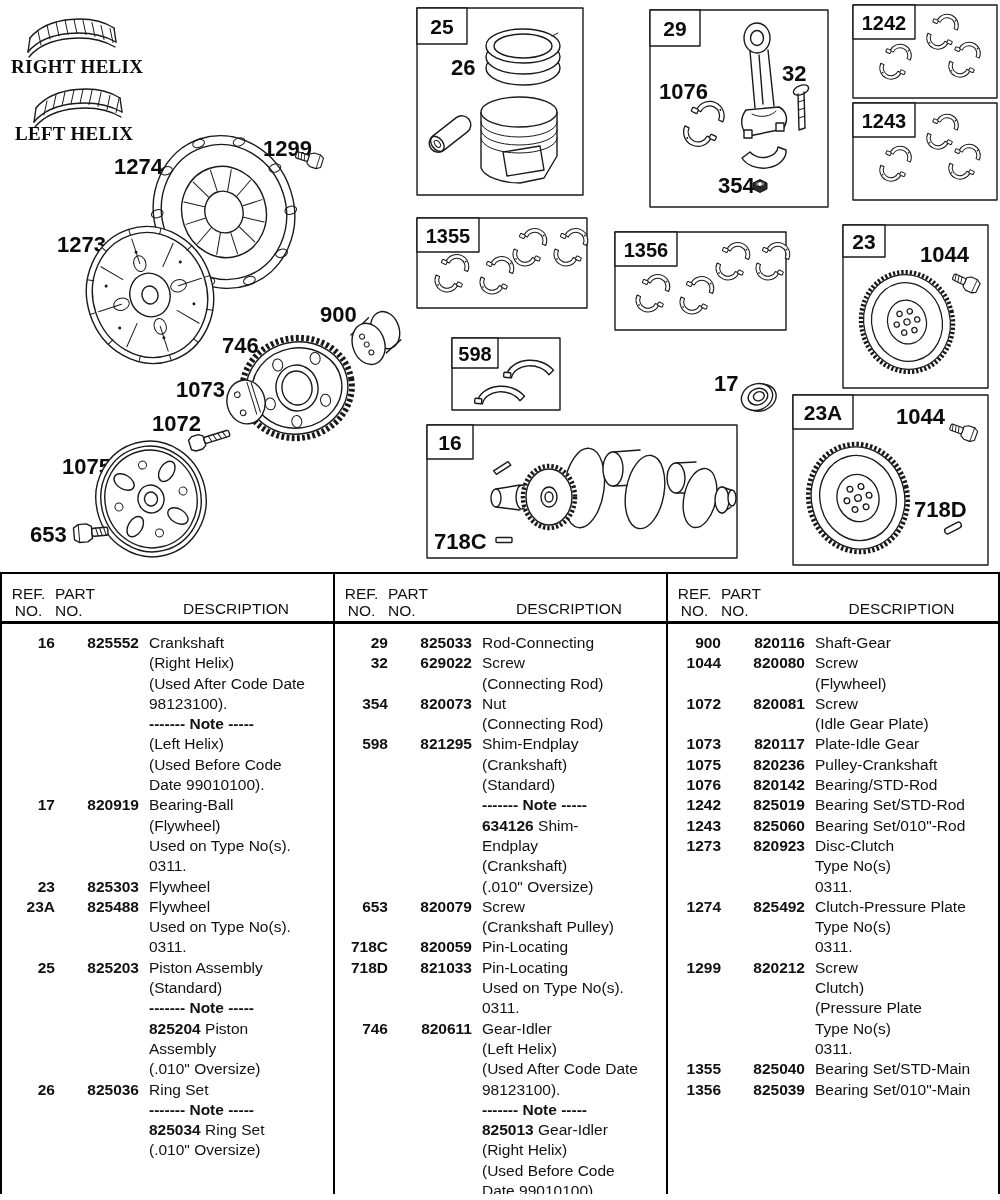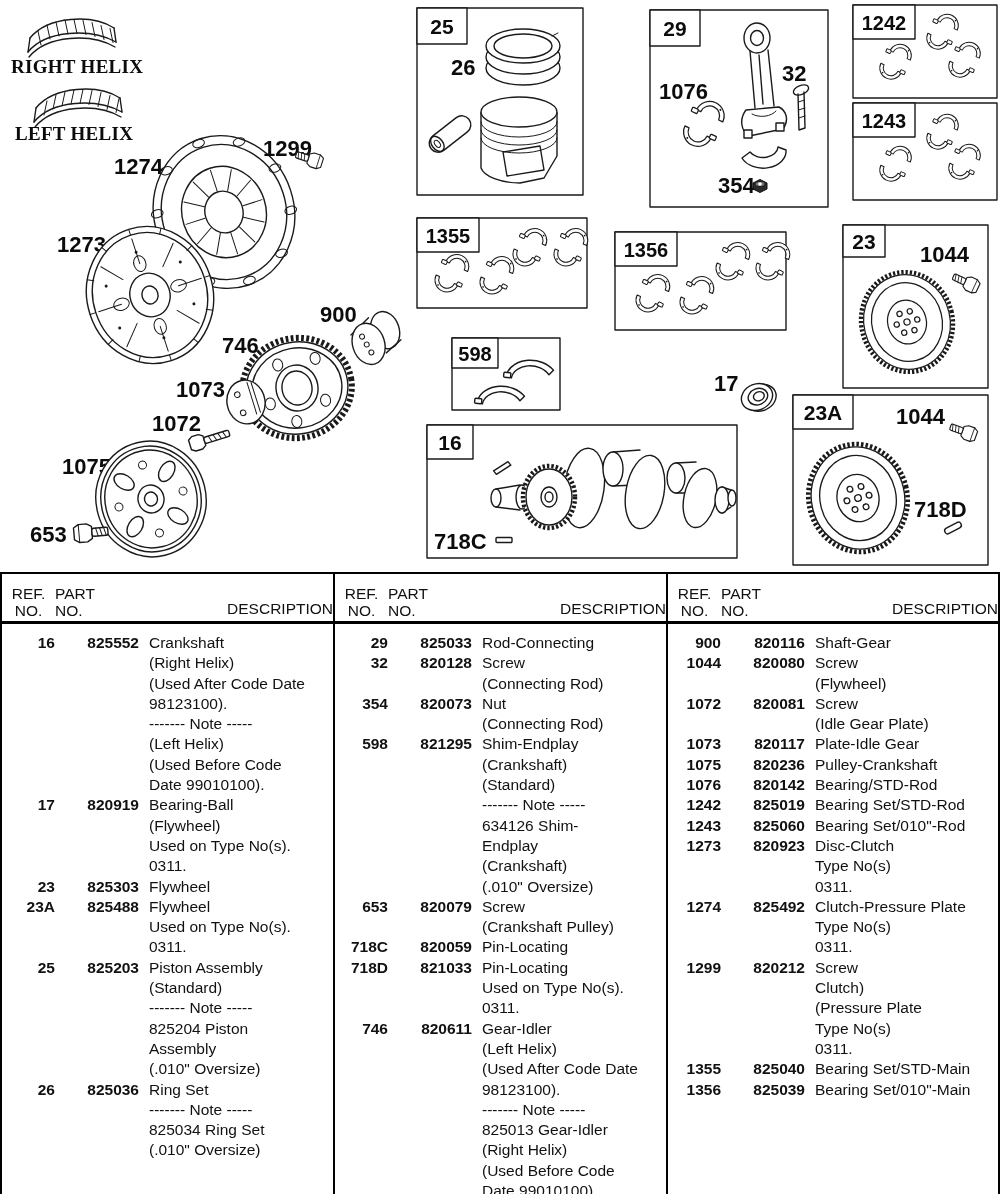--- a/index.html
+++ b/index.html
@@ -17,27 +17,27 @@
 
   .ptable{position:absolute;left:0;top:572px;width:1000px;height:622px;box-sizing:border-box;
           border-top:2px solid #000;border-left:2px solid #000;border-right:2px solid #000;
           display:flex}
   .col{width:333px;box-sizing:border-box;border-right:2px solid #000;overflow:hidden}
   .col:last-child{border-right:none;flex:1}
   .thead{display:flex;align-items:flex-end;height:45px;box-sizing:content-box;
          border-bottom:3px solid #000;padding-bottom:2px;font-size:15.5px}
   .th-ref{width:53px;text-align:center;line-height:17px}
   .th-part{width:84px;text-align:left;line-height:17px}
-  .th-desc{flex:1;text-align:right;padding-bottom:1px}
+  .th-desc{flex:1;text-align:center;padding-bottom:1px}
   .tbody{padding-top:9px}
   .trow{display:flex;line-height:20.3px;font-size:15.5px;white-space:nowrap}
   .tref{width:53px;text-align:right;font-weight:bold;flex:none}
   .tpart{width:84px;text-align:right;font-weight:bold;flex:none}
   .tdesc{flex:1;margin-left:10px;text-align:left}
-  .tdesc b{font-weight:normal}
+  .tdesc b{font-weight:bold}
 </style>
 </head>
 <body>
 
 <div class="page">
 
 <svg id="diagram" width="1000" height="578" viewBox="0 0 1000 578">
   <defs>
     <g id="shell">
       <path class="lnf" d="M-16,0 A16,16 0 0 1 16,0 L11,0 A11,11 0 0 0 -11,0 Z"></path>
@@ -597,21 +597,21 @@
       <div class="th-desc">DESCRIPTION</div>
     </div>
     <div class="tbody">
           <div class="trow">
             <span class="tref">29</span>
             <span class="tpart">825033</span>
             <span class="tdesc">Rod-Connecting</span>
           </div>
           <div class="trow">
             <span class="tref">32</span>
-            <span class="tpart">820128</span>
+            <span class="tpart">629022</span>
             <span class="tdesc">Screw</span>
           </div>
           <div class="trow">
             <span class="tref"></span>
             <span class="tpart"></span>
             <span class="tdesc">(Connecting Rod)</span>
           </div>
           <div class="trow">
             <span class="tref">354</span>
             <span class="tpart">820073</span>

